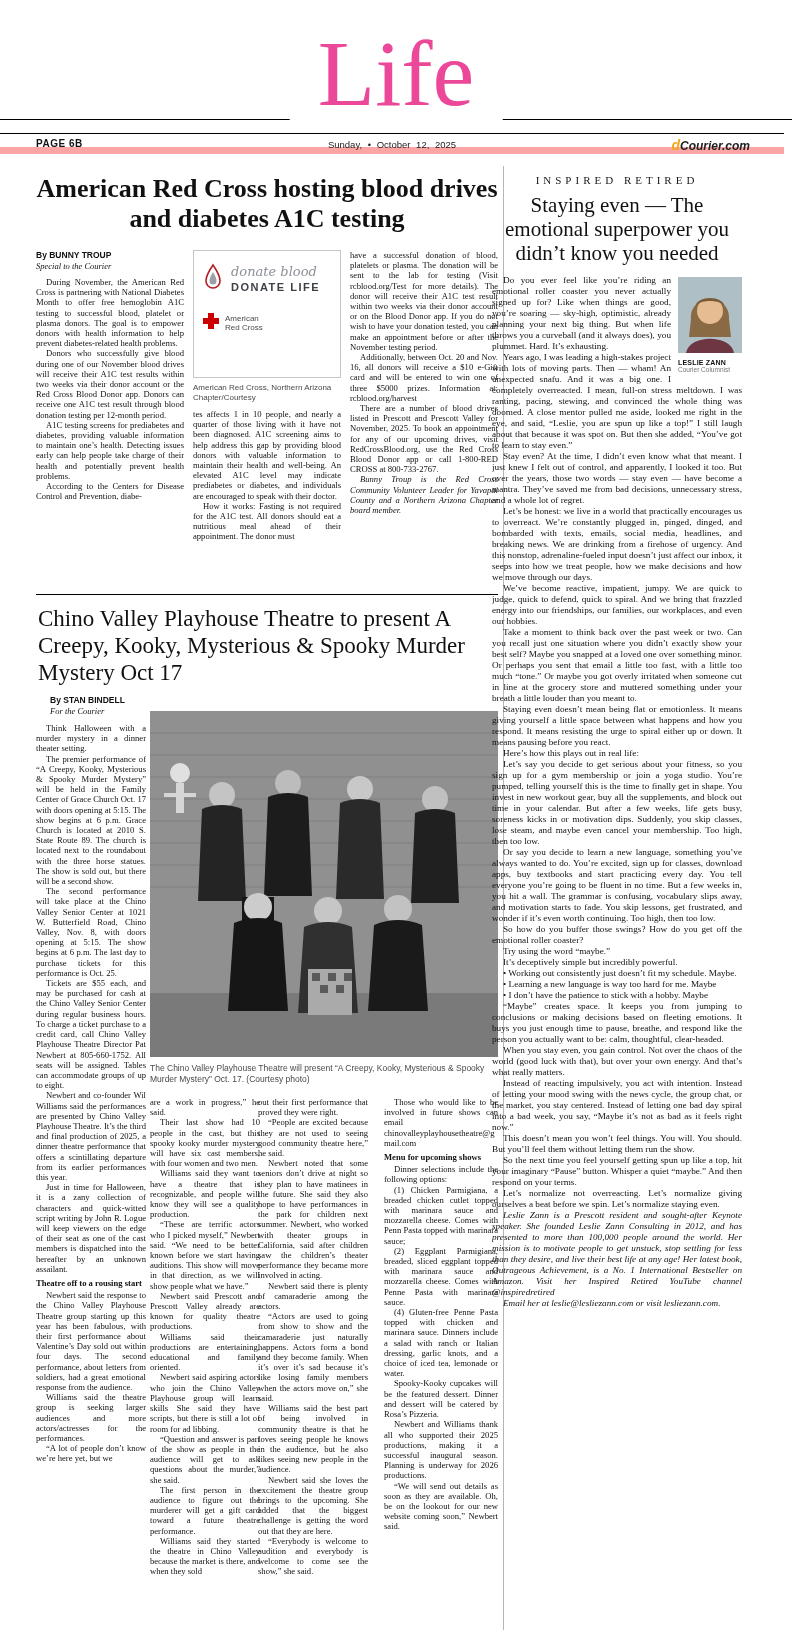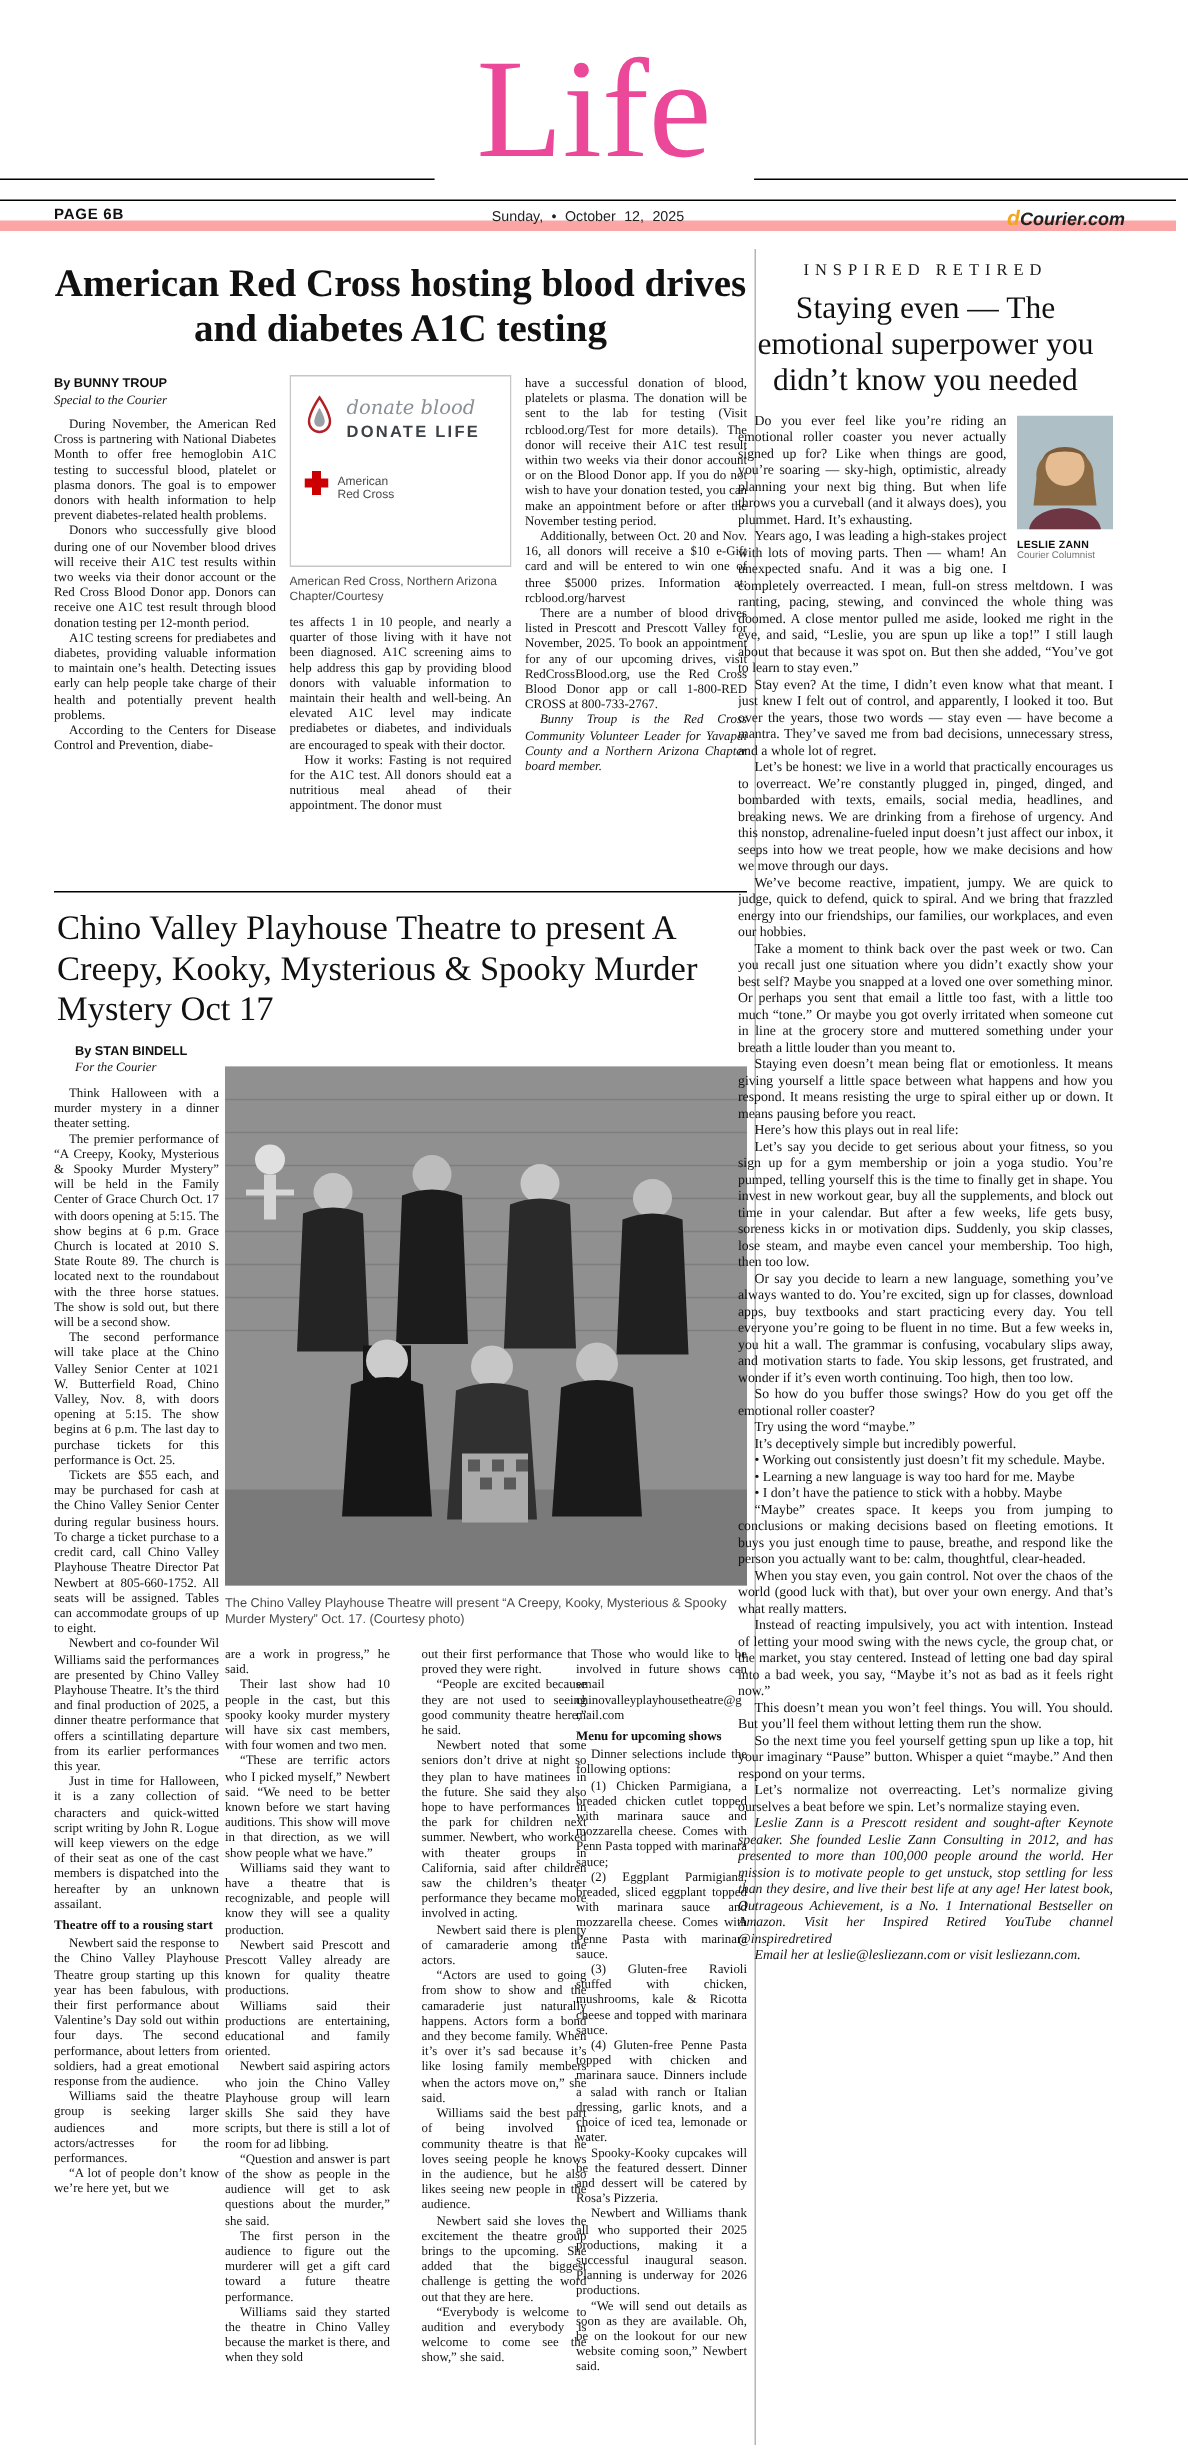--- a/index.html
+++ b/index.html
@@ -61,21 +61,21 @@
   
   .playhouse { position:absolute; left:36px; top:594px; width:462px; height:1040px;
     border-top:1px solid #000; overflow:hidden; }
   .playhouse h1 { font-size:23px; line-height:27px; font-weight:400; margin:10px 2px 0; }
   .ph-byline { position:absolute; left:14px; top:100px; }
   .ph-col1 { position:absolute; left:0; top:128px; width:110px; height:906px; overflow:hidden; }
   .ph-photo { position:absolute; left:114px; top:116px; width:348px; height:346px; background:#8f8f8f; }
   .ph-caption { position:absolute; left:114px; top:468px; width:348px; font-size:8.5px; line-height:10.5px; }
   .ph-col { position:absolute; top:502px; height:534px; overflow:hidden; }
   .ph-col2 { left:114px; width:110px; }
-  .ph-col3 { left:245px; width:110px; }
+  .ph-col3 { left:222px; width:110px; }
   .ph-col4 { left:348px; width:114px; }
 
   
   .inspired { position:absolute; left:492px; top:168px; width:250px; height:1464px; overflow:hidden; }
   .kicker { text-align:center; font-size:11px; letter-spacing:4px; color:#1a1a1a; margin-top:6px; }
   .inspired h2 { font-size:21px; line-height:24px; font-weight:400; text-align:center; margin:7px 2px 10px; }
   .colbody p { font-size:9.2px; line-height:11px; text-align:justify; text-indent:11px;
     overflow-wrap:anywhere; hyphens:auto; }
   .colbody p.italic { font-style:italic; }
   .headshot-wrap { float:right; width:64px; margin:2px 0 4px 7px; font-family:"Liberation Sans", sans-serif; }
@@ -218,22 +218,22 @@
         <circle cx="248" cy="198" r="14" fill="#c2c2c2"></circle>
         <path d="M224 214 Q248 204 272 214 L278 300 H218 Z" fill="#1a1a1a"></path>
       </g>
     </svg>
   </div>
 
   <div class="ph-caption caption">The Chino Valley Playhouse Theatre will present “A Creepy, Kooky, Mysterious &amp; Spooky Murder Mystery” Oct. 17. (Courtesy photo)</div>
   <div class="ph-col ph-col2 bodytext">
       <p class="noindent">are a work in progress,” he said.</p>
       <p>Their last show had 10 people in the cast, but this spooky kooky murder mystery will have six cast members, with four women and two men.</p>
+      <p>Williams said they want to have a theatre that is recognizable, and people will know they will see a quality production.</p>
       <p>“These are terrific actors who I picked myself,” Newbert said. “We need to be better known before we start having auditions. This show will move in that direction, as we will show people what we have.”</p>
-      <p>Williams said they want to have a theatre that is recognizable, and people will know they will see a quality production.</p>
       <p>Newbert said Prescott and Prescott Valley already are known for quality theatre productions.</p>
       <p>Williams said their productions are entertaining, educational and family oriented.</p>
       <p>Newbert said aspiring actors who join the Chino Valley Playhouse group will learn skills She said they have scripts, but there is still a lot of room for ad libbing.</p>
       <p>“Question and answer is part of the show as people in the audience will get to ask questions about the murder,” she said.</p>
       <p>The first person in the audience to figure out the murderer will get a gift card toward a future theatre performance.</p>
       <p>Williams said they started the theatre in Chino Valley because the market is there, and when they sold</p>
     </div>
   <div class="ph-col ph-col3 bodytext">
       <p class="noindent">out their first performance that proved they were right.</p>
       <p>“People are excited because they are not used to seeing good community theatre here,” he said.</p>
@@ -243,21 +243,20 @@
       <p>Williams said the best part of being involved in community theatre is that he loves seeing people he knows in the audience, but he also likes seeing new people in the audience.</p>
       <p>Newbert said she loves the excitement the theatre group brings to the upcoming. She added that the biggest challenge is getting the word out that they are here.</p>
       <p>“Everybody is welcome to audition and everybody is welcome to come see the show,” she said.</p>
     </div>
   <div class="ph-col ph-col4 bodytext">
       <p>Those who would like to be involved in future shows can email chinovalleyplayhousetheatre@gmail.com</p>
       <p class="bold">Menu for upcoming shows</p>
       <p>Dinner selections include the following options:</p>
       <p>(1) Chicken Parmigiana, a breaded chicken cutlet topped with marinara sauce and mozzarella cheese. Comes with Penn Pasta topped with marinara sauce;</p>
       <p>(2) Eggplant Parmigiana, breaded, sliced eggplant topped with marinara sauce and mozzarella cheese. Comes with Penne Pasta with marinara sauce.</p>
-      <p>(3) Gluten-free Ravioli stuffed with chicken, mushrooms, kale &amp; Ricotta cheese and topped with marinara sauce.</p>
       <p>(4) Gluten-free Penne Pasta topped with chicken and marinara sauce. Dinners include a salad with ranch or Italian dressing, garlic knots, and a choice of iced tea, lemonade or water.</p>
       <p>Spooky-Kooky cupcakes will be the featured dessert. Dinner and dessert will be catered by Rosa’s Pizzeria.</p>
       <p>Newbert and Williams thank all who supported their 2025 productions, making it a successful inaugural season. Planning is underway for 2026 productions.</p>
       <p>“We will send out details as soon as they are available. Oh, be on the lookout for our new website coming soon,” Newbert said.</p>
     </div>
 </section>
 
 <section class="inspired">
   <div class="kicker">INSPIRED RETIRED</div>
   <h2>Staying even — The emotional superpower you didn’t know you needed</h2>

